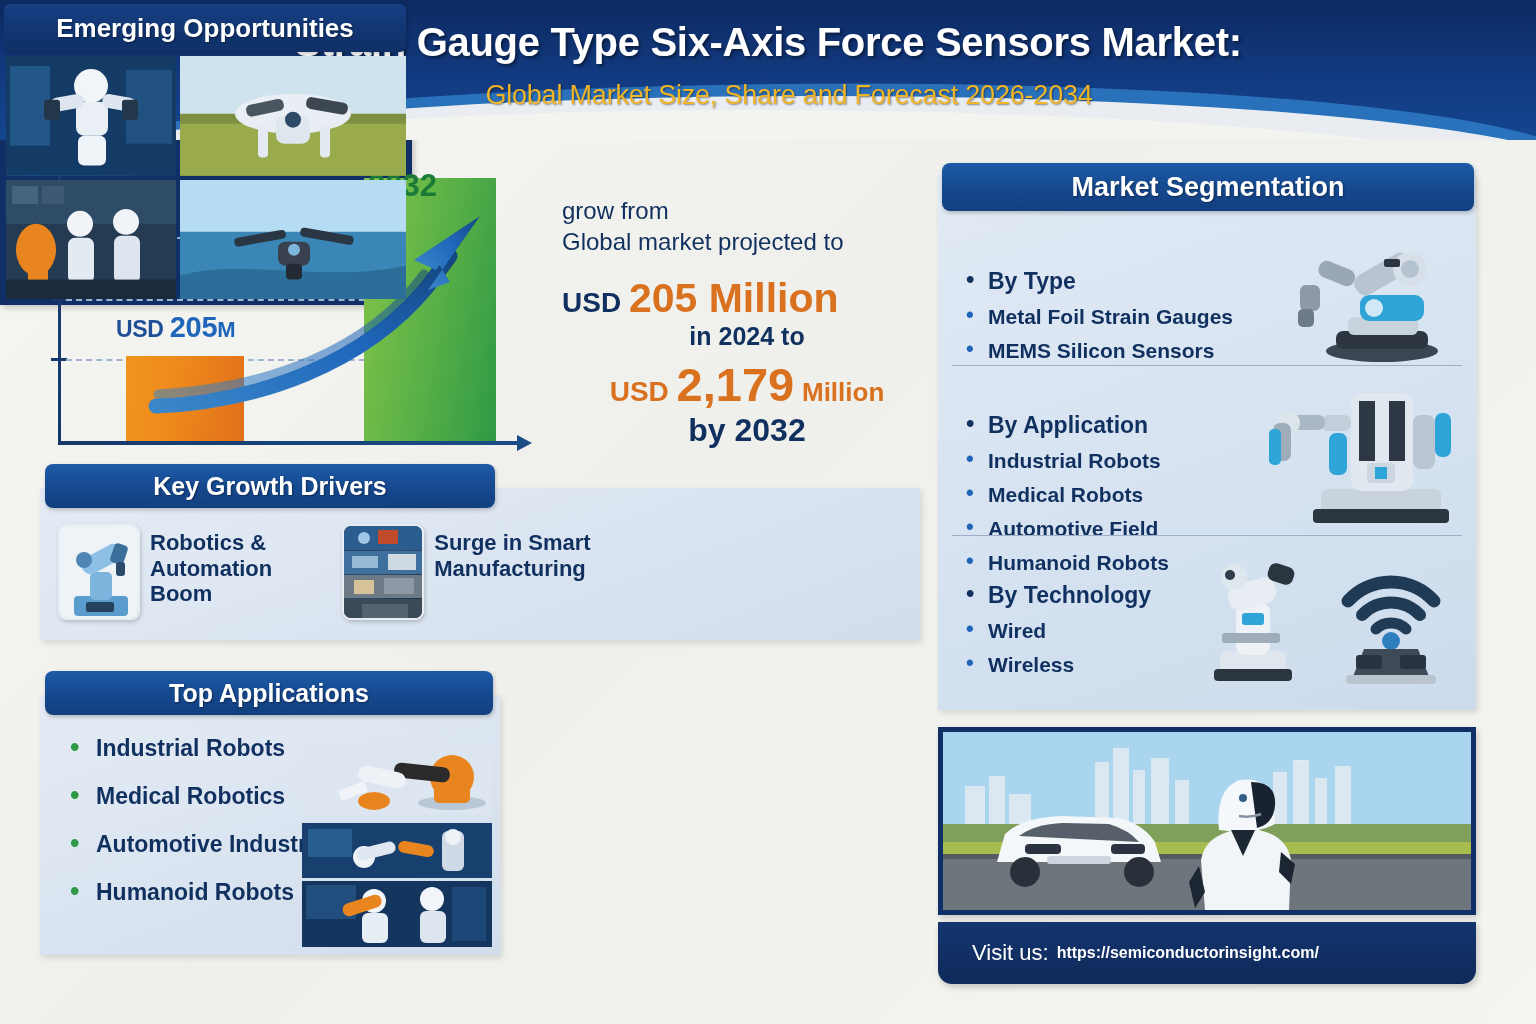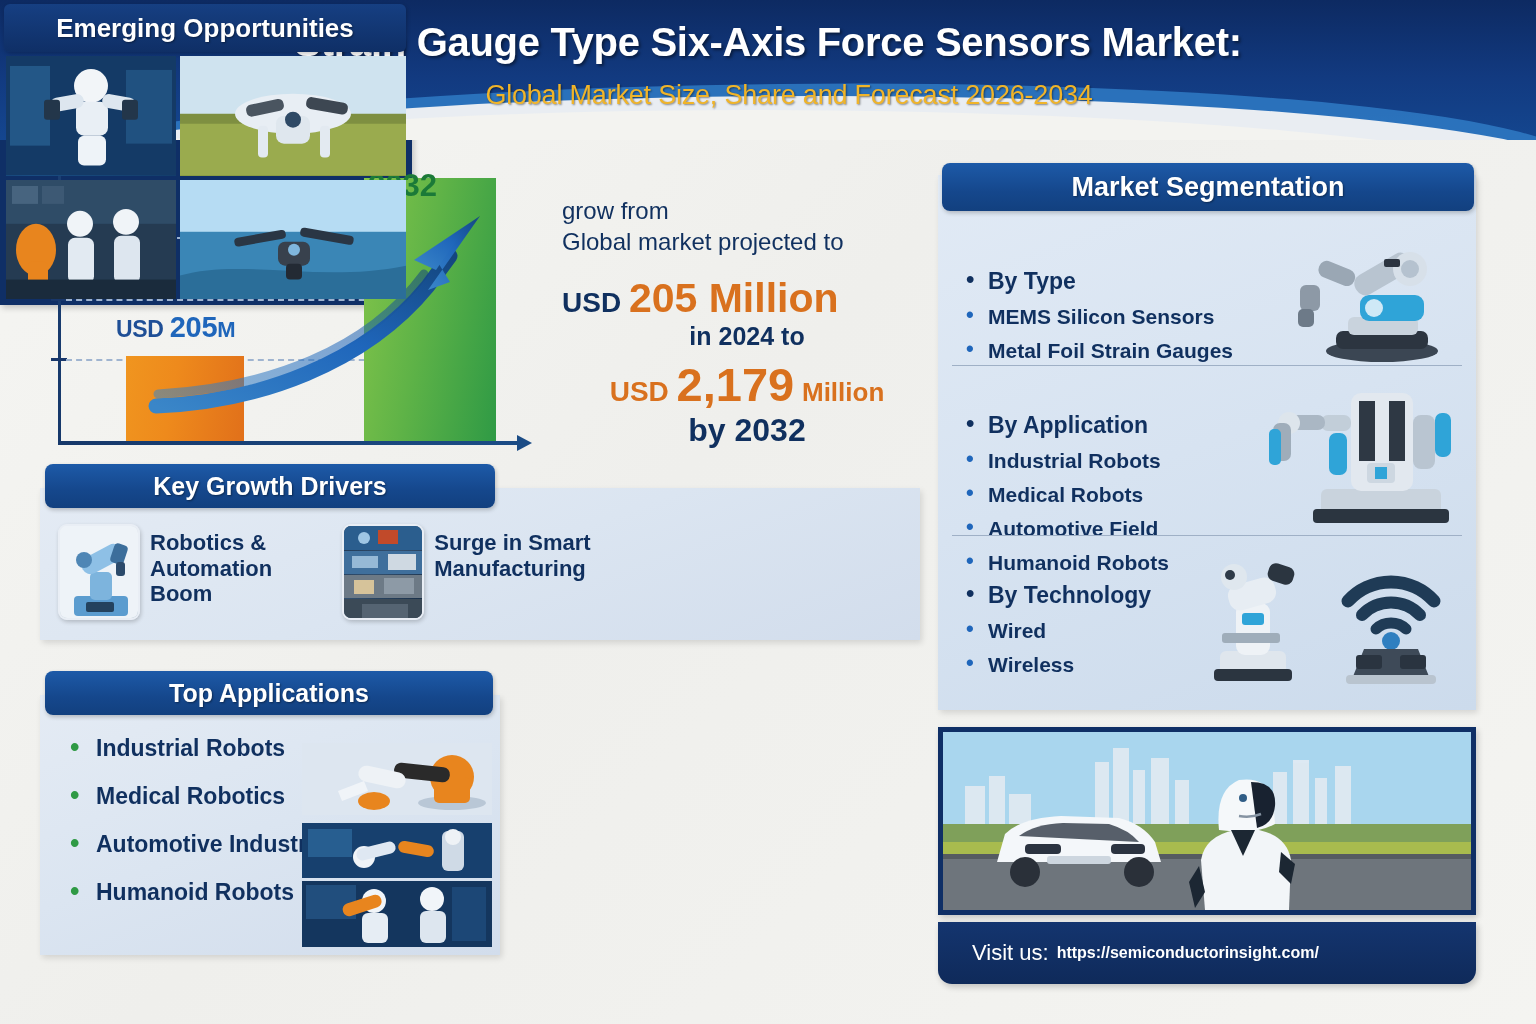--- a/index.html
+++ b/index.html
@@ -395,22 +395,22 @@
       </div>
     </div>
   </div>
 
   <div class="panel" id="p-seg">
     <div class="pan-head">Market Segmentation</div>
 
     <div class="seg-block" style="top:58px">
       <ul>
         <li class="head">By Type</li>
+        <li>Metal Foil Strain Gauges</li>
         <li>MEMS Silicon Sensors</li>
-        <li>Metal Foil Strain Gauges</li>
       </ul>
     </div>
     <div style="position:absolute;right:12px;top:58px;width:190px;height:130px">
       <svg width="190" height="130" viewBox="0 0 190 130">
         <ellipse cx="108" cy="118" rx="56" ry="11" fill="#3b4653"></ellipse>
         <rect x="62" y="98" width="92" height="18" rx="7" fill="#2c3540"></rect>
         <rect x="74" y="84" width="70" height="18" rx="6" fill="#c9d3dd"></rect>
         <rect x="86" y="62" width="64" height="26" rx="9" fill="#2fa4d8"></rect>
         <circle cx="100" cy="75" r="9" fill="#cfe9f6"></circle>
         <rect x="78" y="30" width="62" height="22" rx="10" fill="#b8c4d0" transform="rotate(-30 109 41)"></rect>

